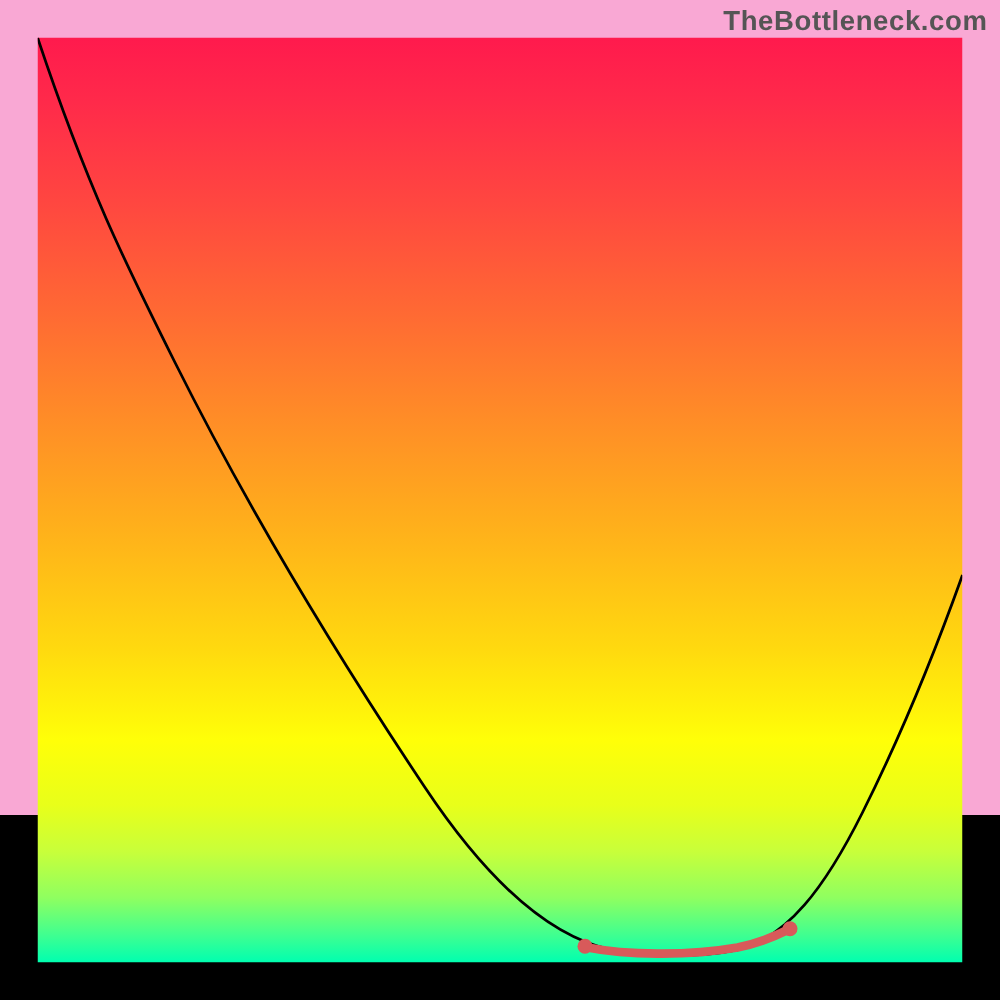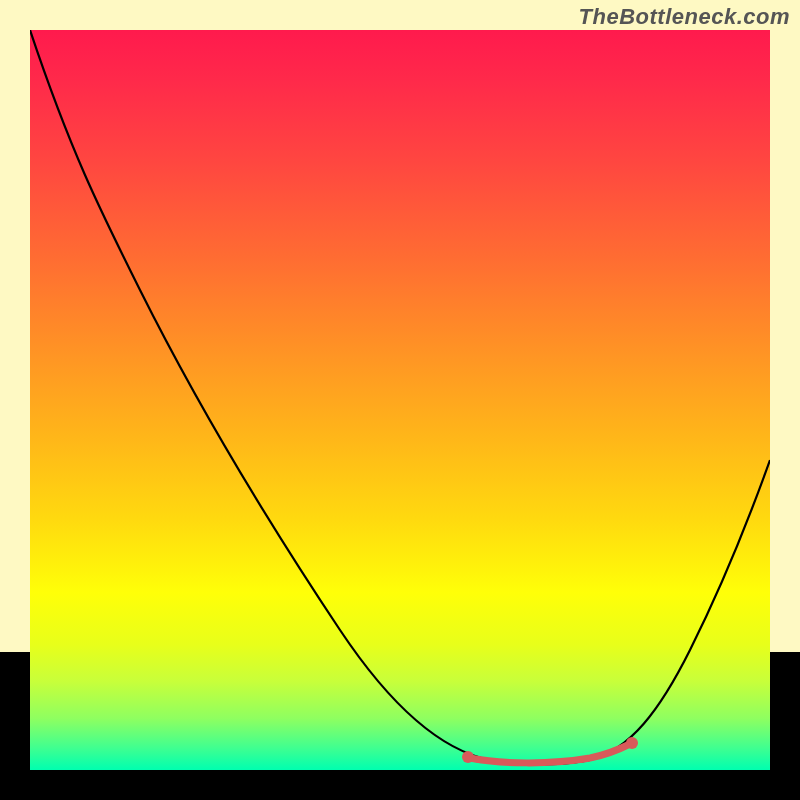--- a/index.html
+++ b/index.html
@@ -8,22 +8,21 @@
     width: 800px;
     height: 800px;
     background: #000;
     overflow: hidden;
     font-family: Arial, Helvetica, sans-serif;
   }
   .frame {
     position: relative;
     width: 800px;
     height: 652px;
-    background: #fef9c3;
-    font-style: italic;
+    background: #f9a8d4;
   }
   .watermark {
     position: absolute;
     top: 4px;
     right: 10px;
     color: #555;
     font-size: 22px;
     font-weight: 600;
     letter-spacing: 0.5px;
     z-index: 10;

